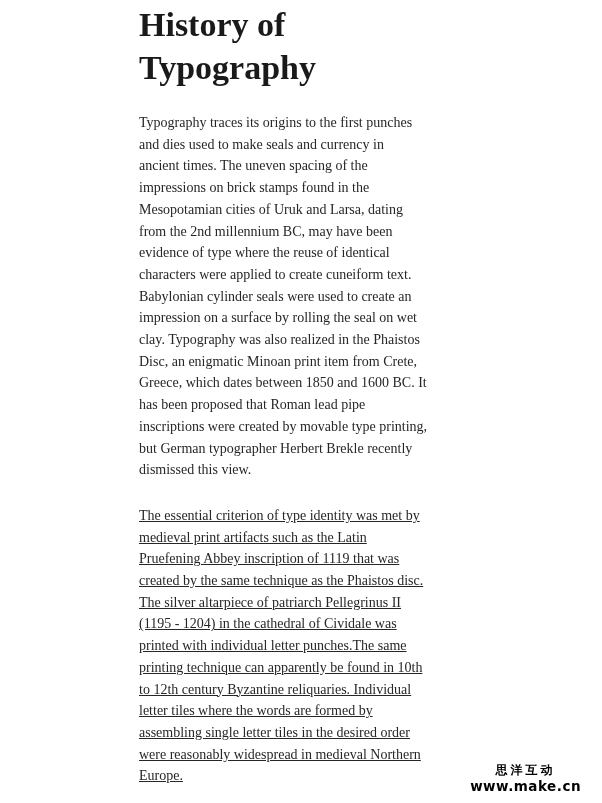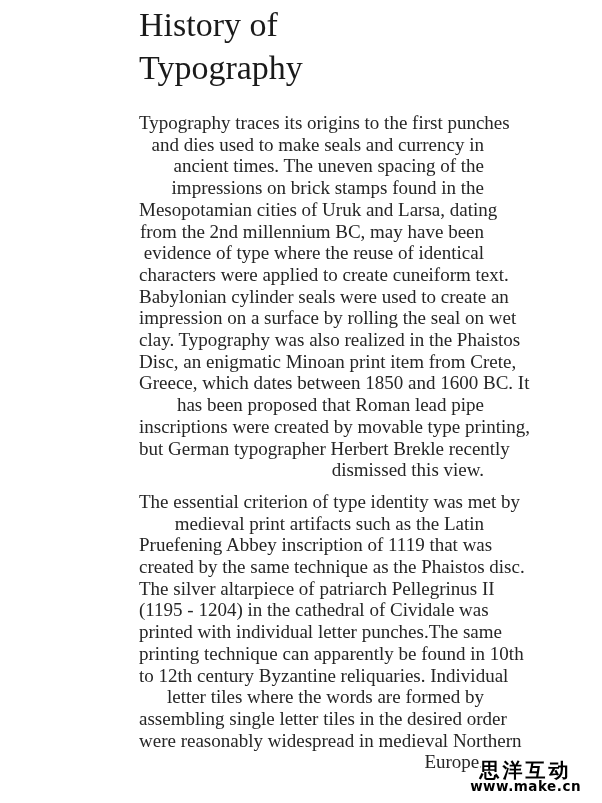--- a/index.html
+++ b/index.html
@@ -19,53 +19,52 @@
   .article {
     position: absolute;
     left: 139px;
     top: 0;
     width: 345px;
   }
   .article h1 {
     margin: 0;
     padding-top: 3px;
     font-family: "Liberation Serif", serif;
-    font-weight: 400;
+    font-weight: 700;
     font-size: 34px;
     line-height: 43px;
     color: #1a1a1a;
     white-space: pre;
   }
   .article p {
     font-family: "Liberation Serif", serif;
-    font-size: 19px;
+    font-size: 14px;
     line-height: 21.7px;
     color: #262626;
     white-space: pre;
     margin: 0;
-    text-align: right;
   }
   .article p.first { margin-top: 23px; }
-  .article p + p { margin-top: 10px; }
+  .article p + p { margin-top: 24px; text-decoration: underline; }
   .watermark {
     position: absolute;
     right: 21px;
     bottom: 9px;
     text-align: center;
     font-family: "DejaVu Sans", sans-serif;
     font-weight: bold;
     color: #000000;
     text-shadow:
       -1px -1px 0 #ffffff, 1px -1px 0 #ffffff,
       -1px  1px 0 #ffffff, 1px  1px 0 #ffffff,
       -1px  0   0 #ffffff, 1px  0   0 #ffffff,
        0   -1px 0 #ffffff, 0    1px 0 #ffffff;
   }
   .watermark .brand {
-    font-size: 20px;
+    font-size: 12px;
     line-height: 17px;
     letter-spacing: 3px;
     white-space: nowrap;
   }
   .watermark .url {
     font-size: 13.5px;
     line-height: 15px;
     letter-spacing: 0.5px;
     white-space: nowrap;
   }

